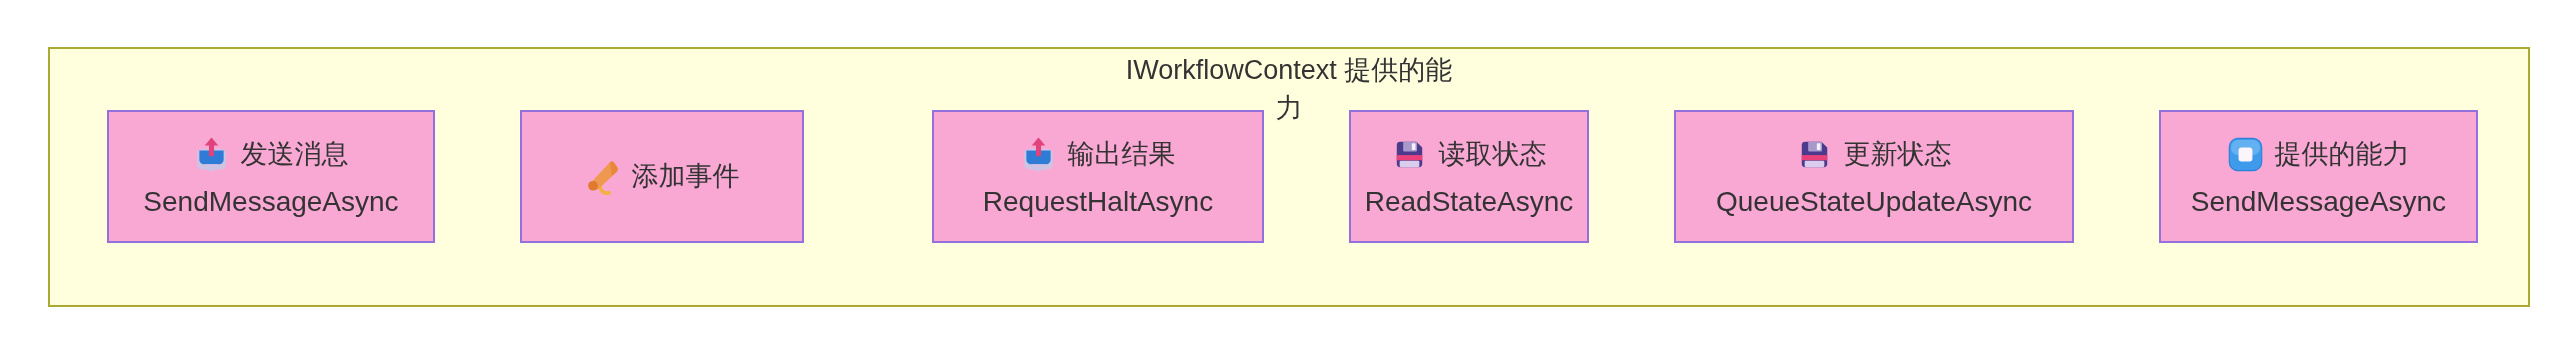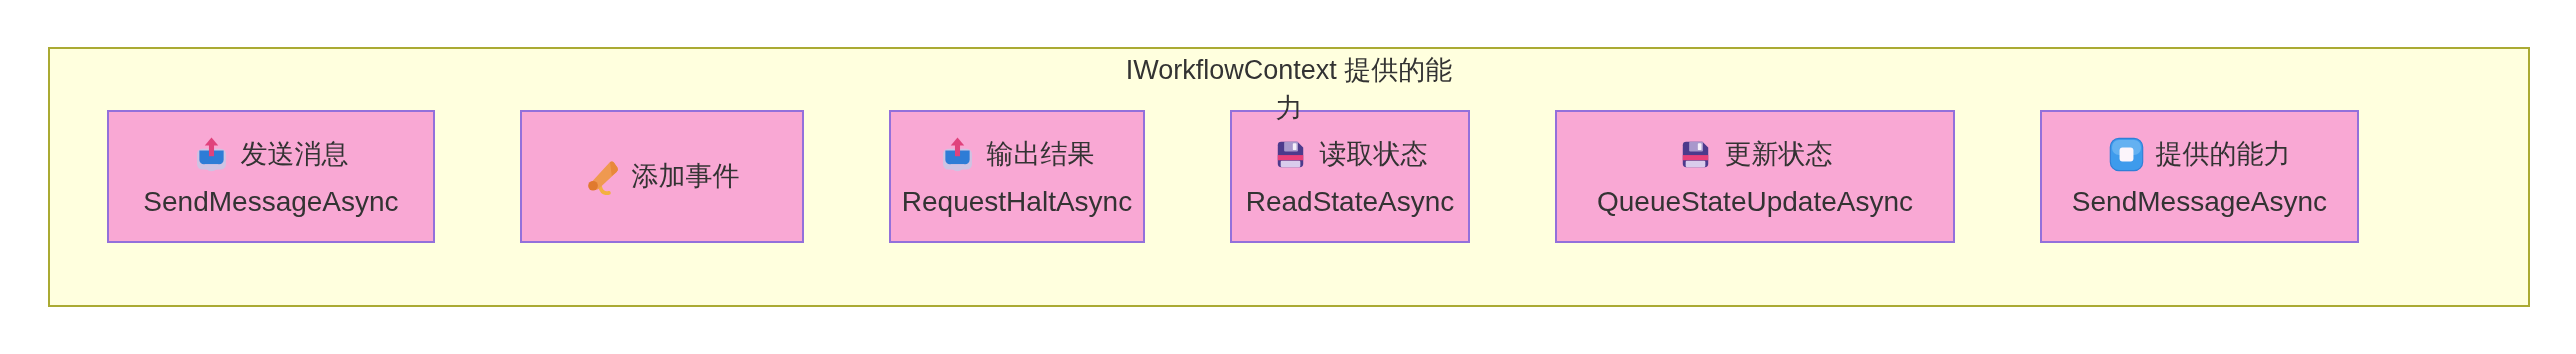--- a/index.html
+++ b/index.html
@@ -53,21 +53,21 @@
     background: #f9a8d4;
     border: 2.5px solid #9370db;
     display: flex;
     flex-direction: column;
     align-items: center;
     justify-content: center;
     gap: 12.7px;
   }
   .n1 { width: 328px; }
   .n2 { width: 284px; }
-  .n3 { width: 256px; }
+  .n3 { width: 332px; margin-left: 43px; }
   .n4 { width: 240px; }
   .n5 { width: 400px; }
   .n6 { width: 319px; }
   .line1 {
     display: flex;
     align-items: center;
     gap: 10.2px;
     font-size: 27px;
     line-height: 31px;
   }

